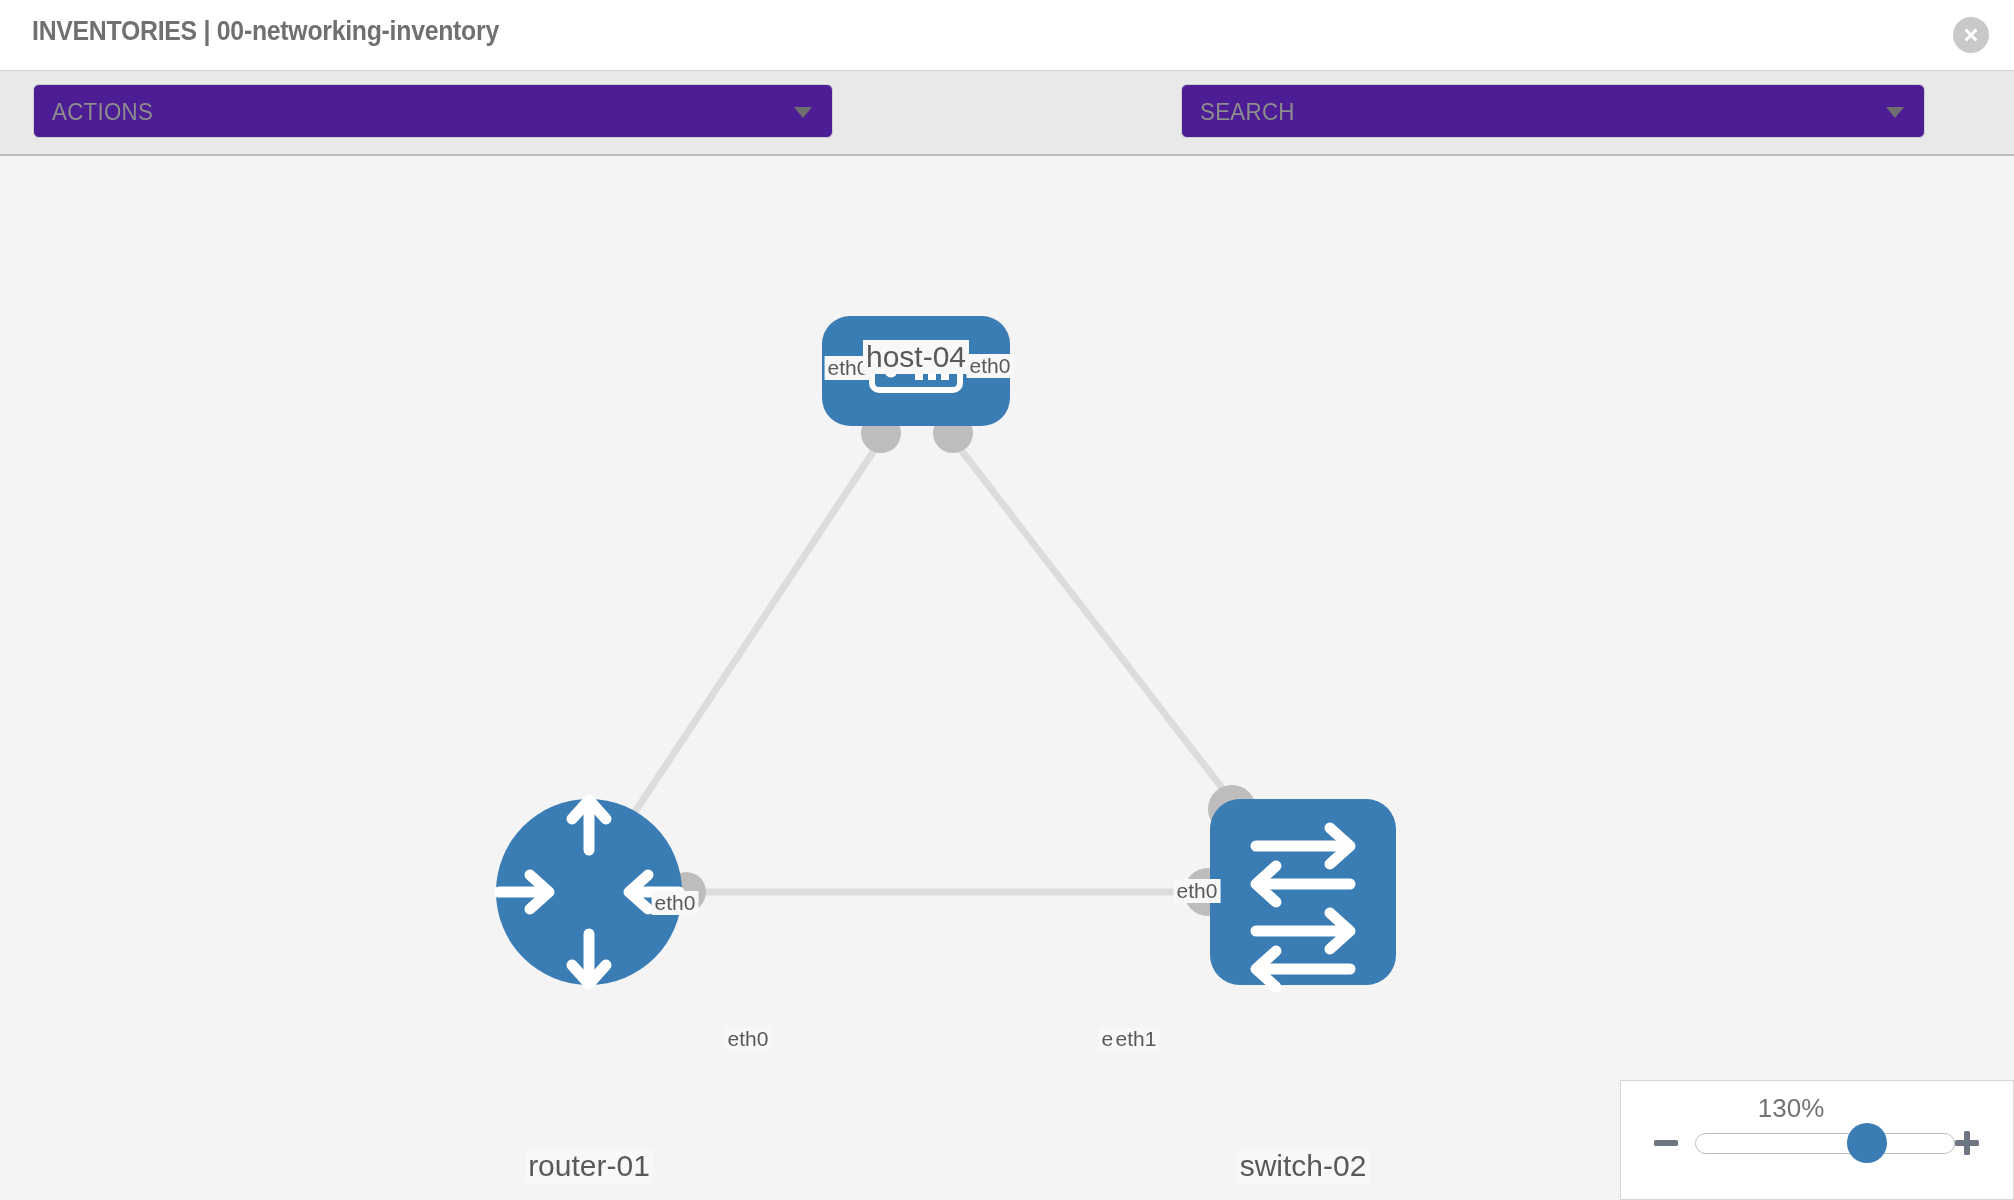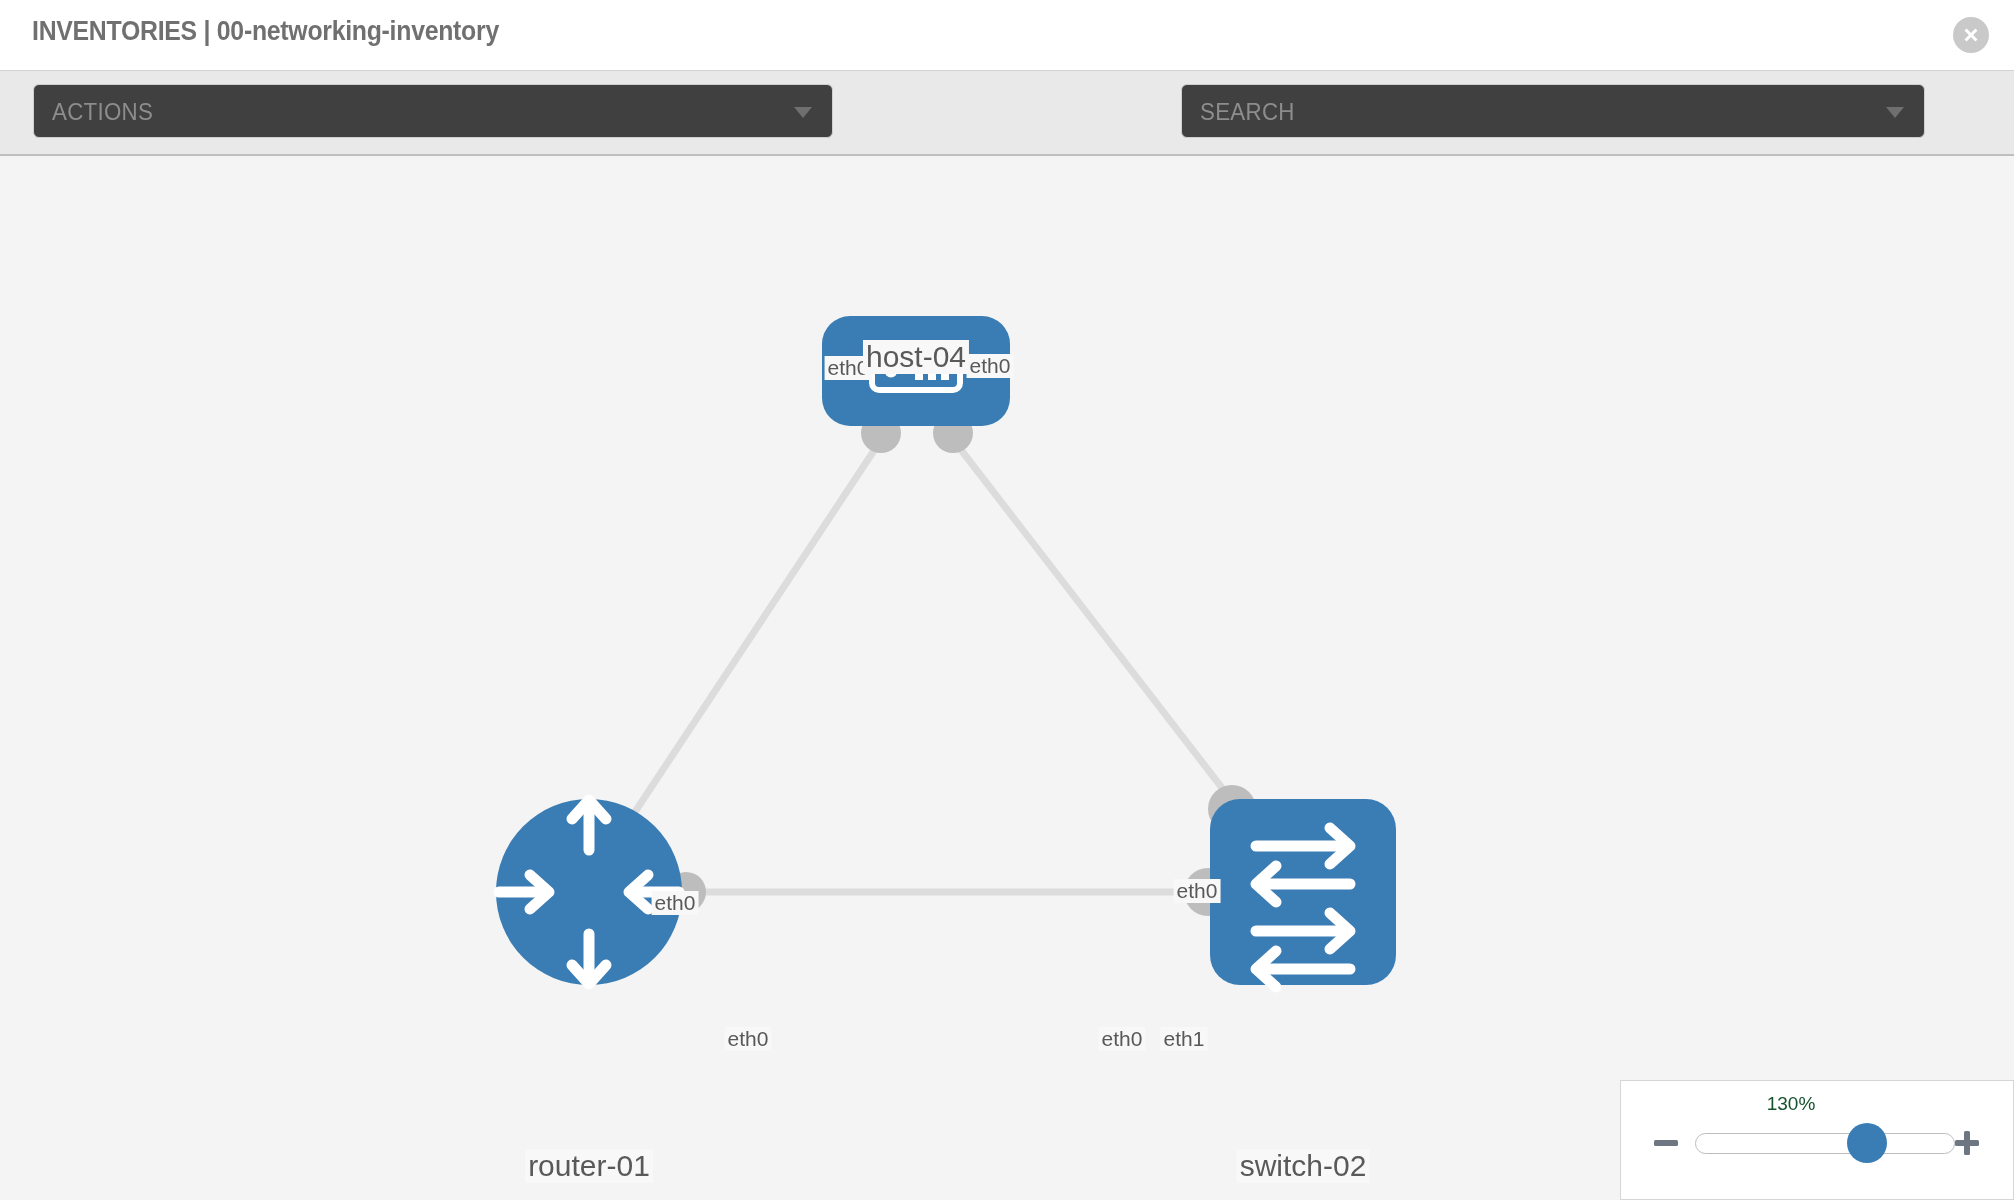--- a/index.html
+++ b/index.html
@@ -57,21 +57,21 @@
     height: 86px;
     background: #e9e9e9;
     border-top: 1px solid #d3d3d3;
     border-bottom: 2px solid #bfbfbf;
     box-sizing: border-box;
   }
   .field {
     position: absolute;
     top: 13px;
     height: 54px;
-    background: #404040;
+    background: #4c1d95;
     border: 1px solid #cfcfcf;
     border-radius: 6px;
     box-sizing: border-box;
   }
   .field-actions { left: 33px; width: 800px; }
   .field-search  { left: 1181px; width: 744px; }
   .field-label {
     position: absolute;
     left: 18px;
     top: 13px;
@@ -139,22 +139,22 @@
     background: #ffffff;
     border: 1px solid #d6d6d6;
     box-sizing: border-box;
   }
   .zoom-percent {
     position: absolute;
     top: 12px;
     left: 0;
     width: 340px;
     text-align: center;
-    font-size: 19px;
-    color: #14532d;
+    font-size: 26px;
+    color: #737373;
   }
   .zoom-minus, .zoom-plus {
     position: absolute;
     top: 47px;
     width: 30px;
     height: 30px;
     cursor: pointer;
   }
   .zoom-minus { left: 30px; }
   .zoom-plus  { left: 331px; }
@@ -301,21 +301,21 @@
   <div class="node-label small" style="left:990px; top:198px;">eth0</div>
 
   <div class="node-label small" style="left:675px; top:735px;">eth0</div>
 
   <div class="node-label small" style="left:1197px; top:723px;">eth0</div>
 
   <div class="node-label small" style="left:748px; top:871px;">eth0</div>
 
   <div class="node-label small" style="left:1122px; top:871px;">eth0</div>
 
-  <div class="node-label small" style="left:1184px; top:871px;">eth1</div>
+  <div class="node-label small" style="left:1136px; top:871px;">eth1</div>
 
   <div class="node-label big" style="left:589px; top:993px;">router-01</div>
 
   <div class="node-label big" style="left:1303px; top:993px;">switch-02</div>
 </div>
 
 <div class="zoom-panel">
   <div class="zoom-percent">130%</div>
 
   <div class="zoom-minus">

